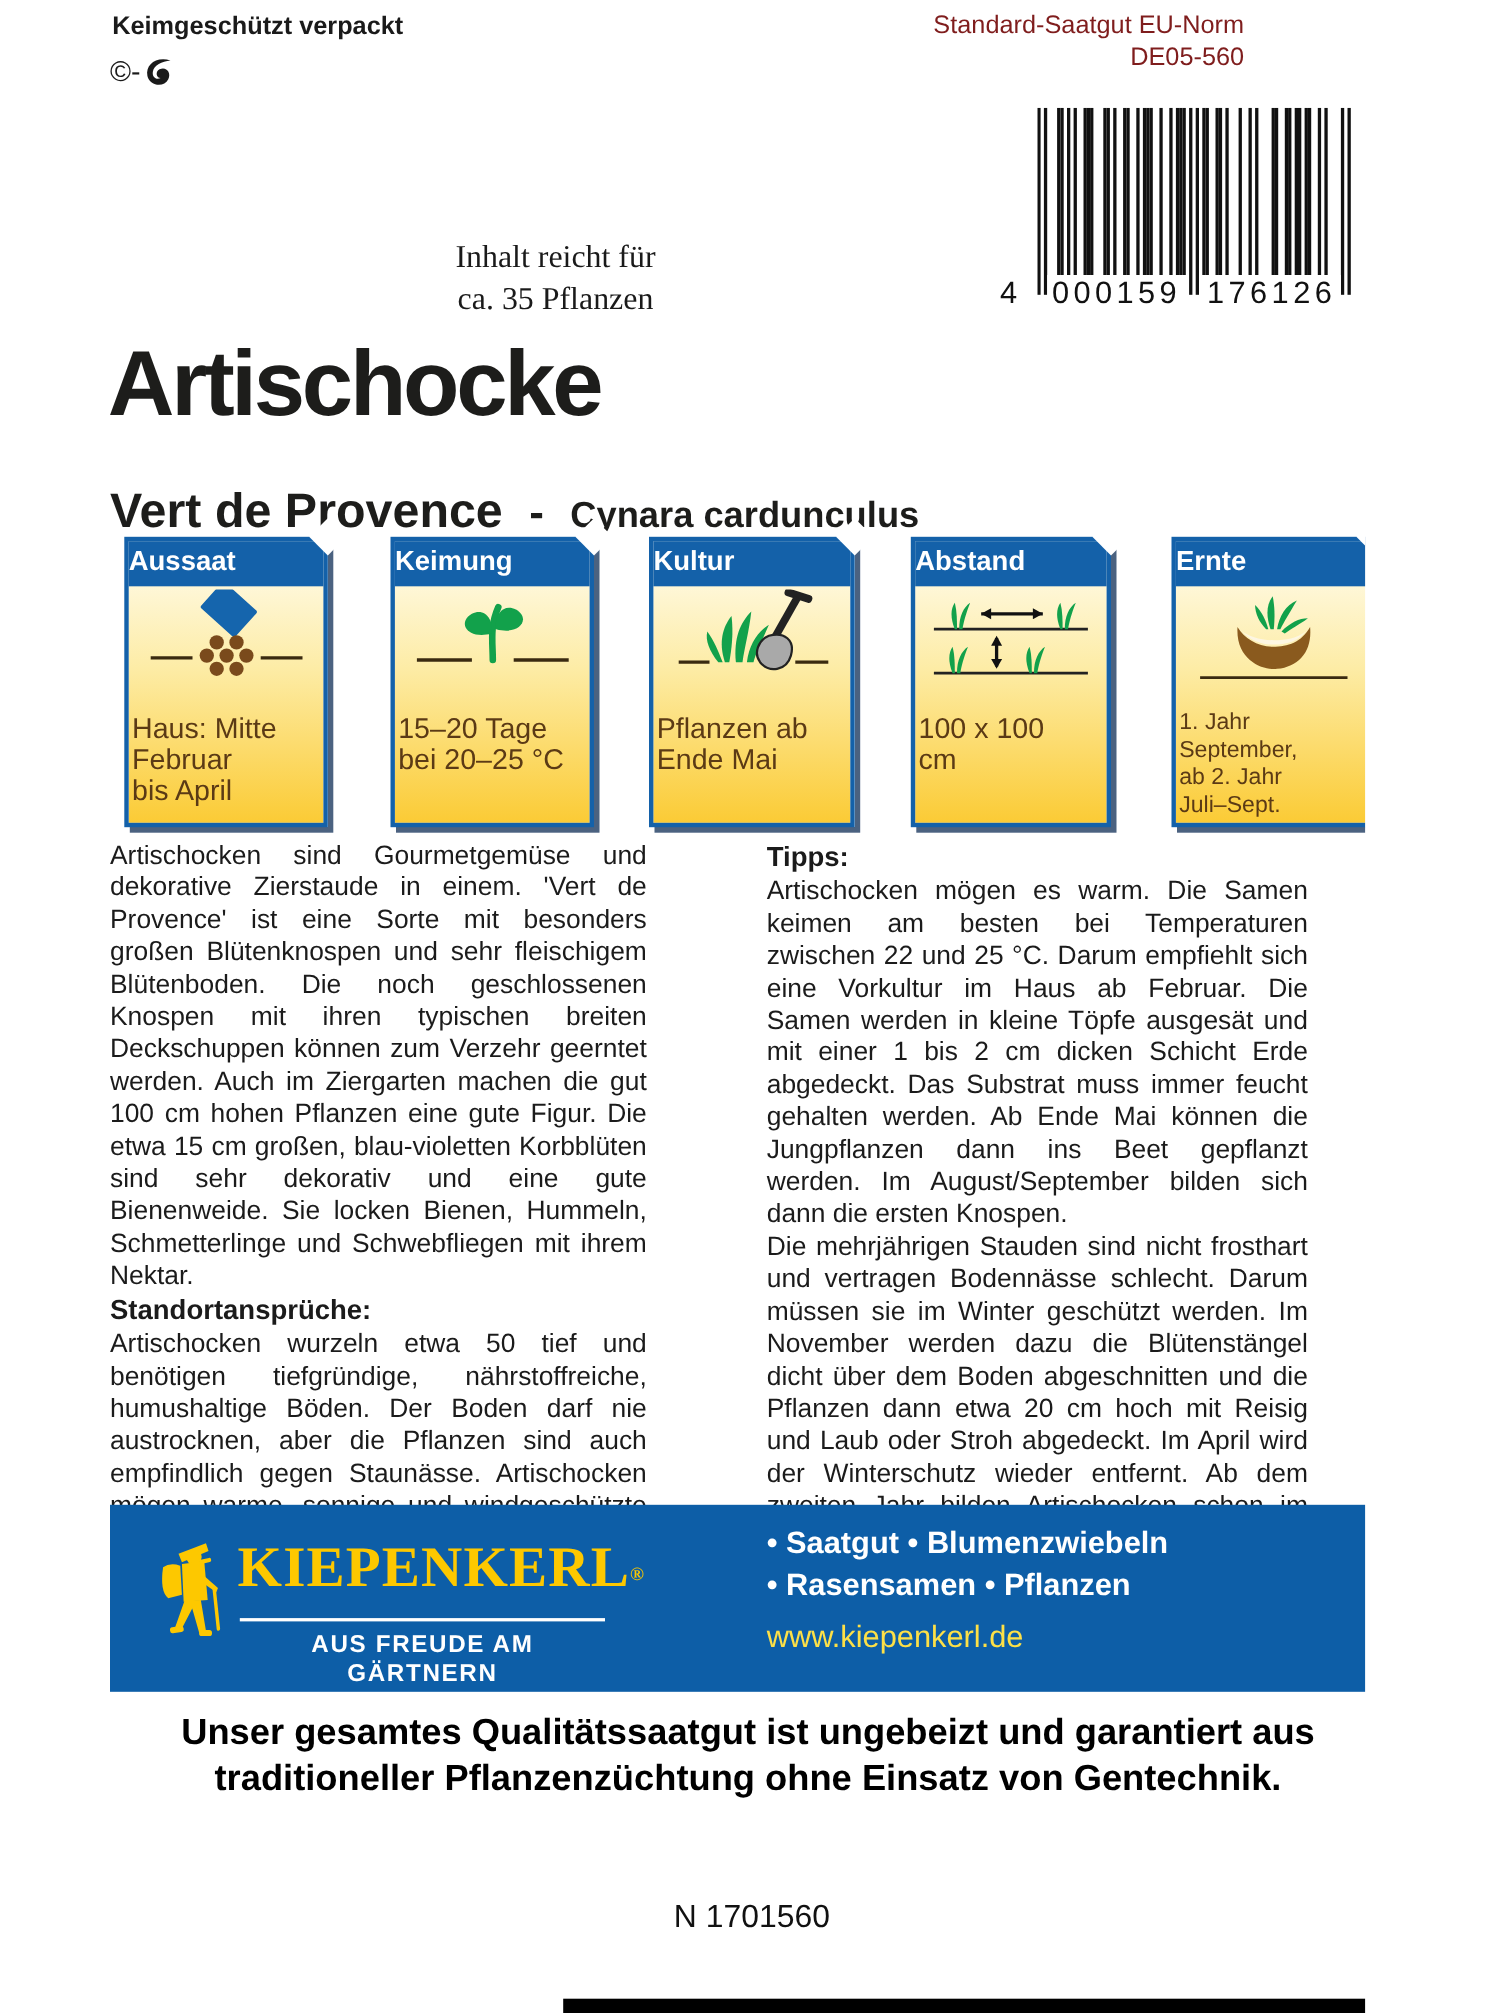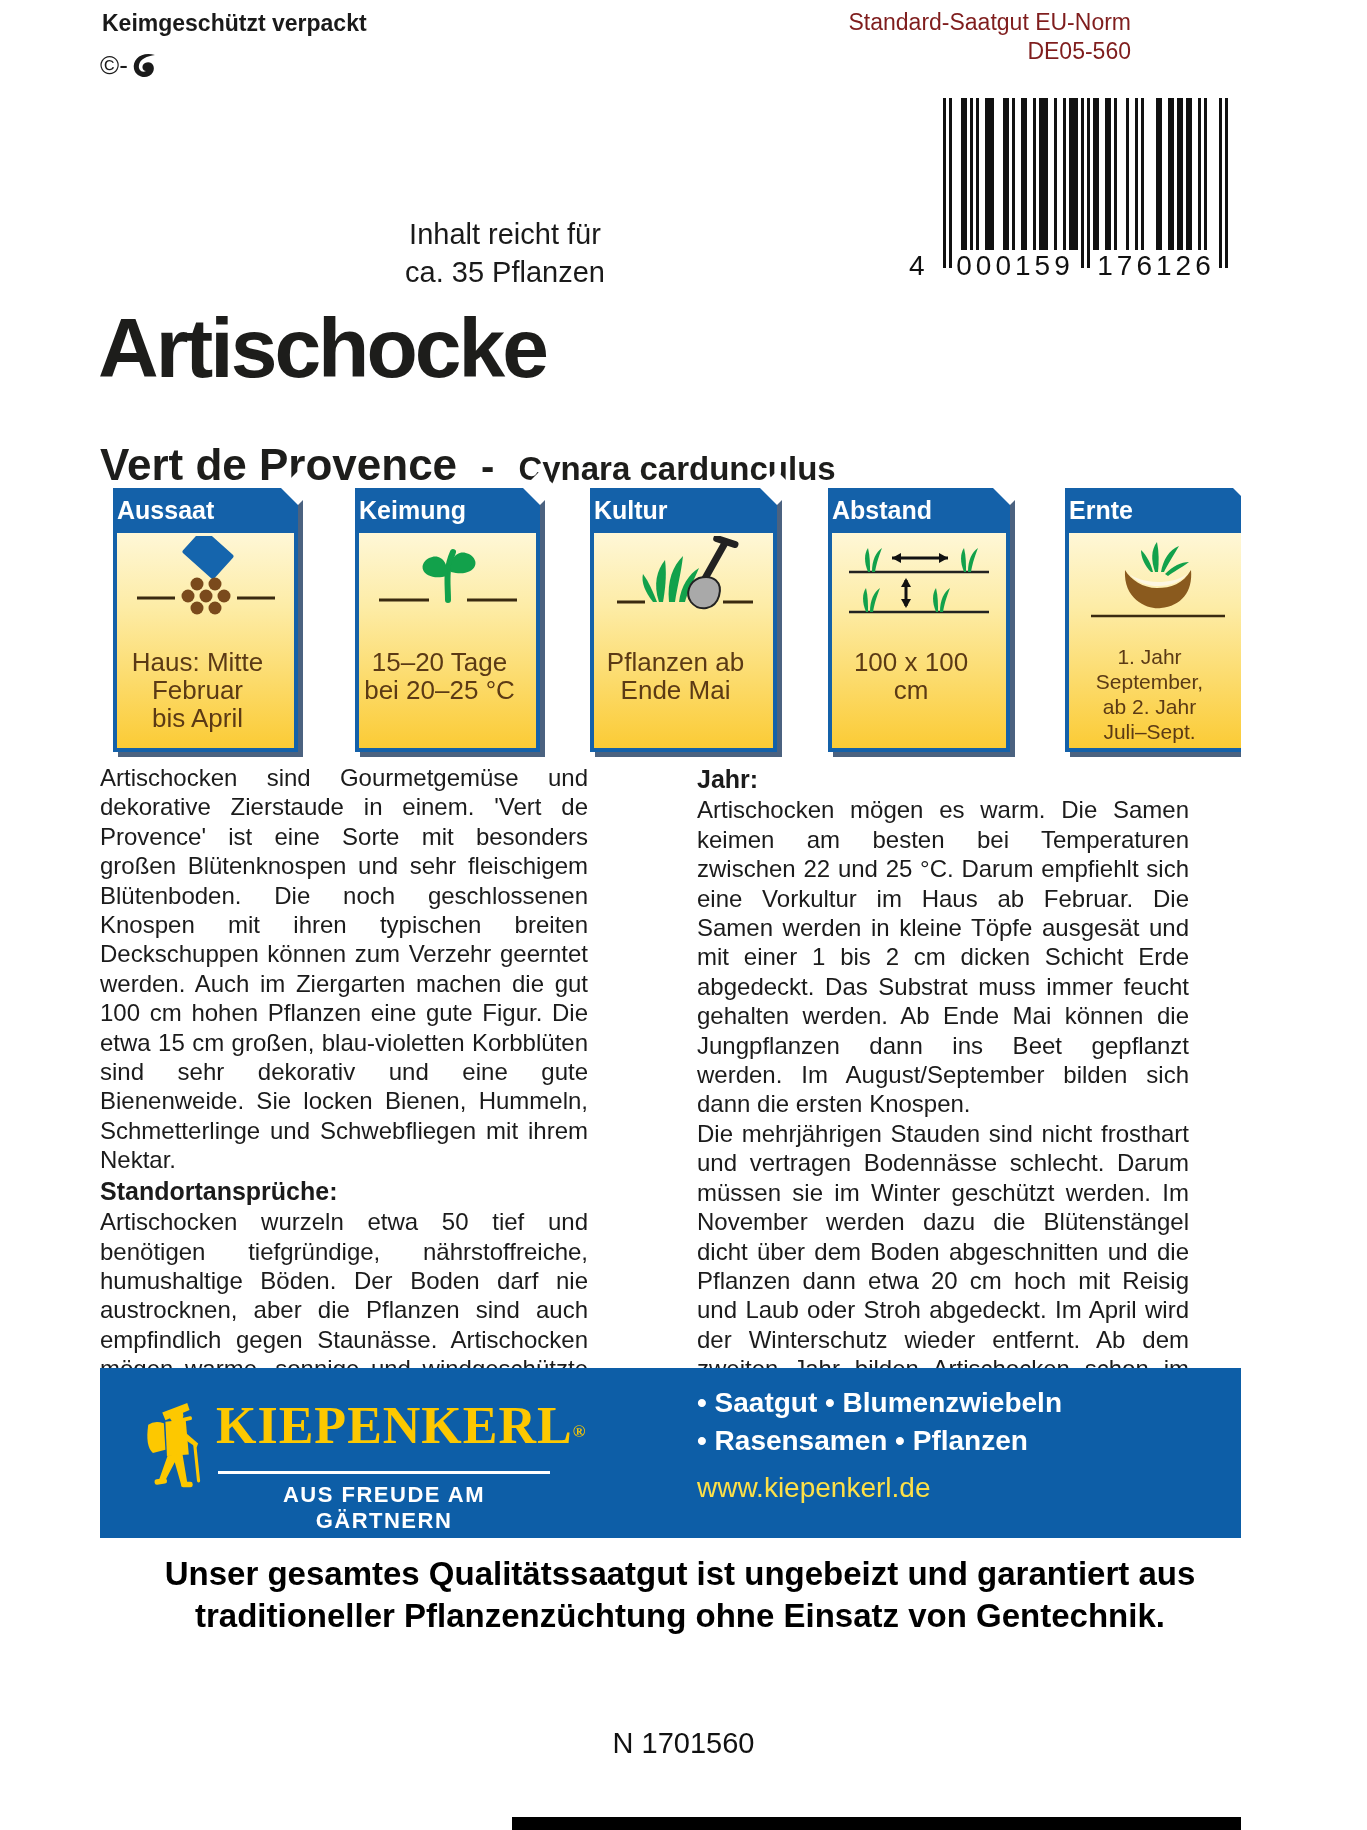--- a/index.html
+++ b/index.html
@@ -5,21 +5,21 @@
   html,body{margin:0;padding:0;background:#ffffff;}
   .page{position:relative;width:1241px;height:1830px;background:#ffffff;
         font-family:"Liberation Sans",sans-serif;color:#1c1c1c;overflow:hidden;}
   .abs{position:absolute;}
 
   
   .kg{left:102px;top:10px;font-size:23px;font-weight:bold;color:#1a1a1a;}
   .cmark{left:100px;top:50px;font-size:26px;color:#1a1a1a;display:flex;align-items:center;gap:2px;}
   .topright{right:110px;top:8px;text-align:right;font-size:23px;line-height:29px;color:#7f1d1d;}
 
-  .inhalt{left:385px;top:215px;width:240px;text-align:center;font-size:29px;line-height:38px;color:#1a1a1a;}
+  .inhalt{left:385px;top:215px;width:240px;text-align:center;font-size:29px;line-height:38px;color:#1a1a1a;font-family:Liberation Serif, serif;}
 
   
   .barcode{left:903px;top:98px;width:332px;height:186px;}
   .barcode svg{position:absolute;left:40px;top:0;}
   .bc-digit{position:absolute;font-size:28px;color:#111;top:152px;}
   .bc-lead{left:6px;}
   .bc-g1{left:49px;width:126px;text-align:center;letter-spacing:4px;background:#fff;}
   .bc-g2{left:190px;width:126px;text-align:center;letter-spacing:4px;background:#fff;}
 
   
@@ -29,21 +29,21 @@
   .subtitle .sep{font-size:40px;font-weight:bold;}
   .subtitle .latin{font-size:33px;font-weight:bold;}
 
   
   .ibox{position:absolute;top:488px;height:264px;border:4px solid #1461a9;box-sizing:border-box;
         background:linear-gradient(180deg,#fffdf2 0%,#fdeca6 45%,#fbcb35 100%);
         box-shadow:5px 5px 0 rgba(15,45,85,0.75);}
   .ibox .hdr{position:absolute;top:0;left:0;right:0;height:37px;background:#1461a9;color:#ffffff;
         font-size:25px;font-weight:bold;text-align:left;padding-top:4px;}
   .ibox .icon{position:absolute;top:44px;left:0;right:0;height:100px;text-align:center;}
-  .ibox .btext{position:absolute;top:156px;left:3px;right:19px;text-align:center;color:#5b3a15;
+  .ibox .btext{position:absolute;top:156px;left:3px;right:19px;color:#5b3a15;
         font-size:26px;line-height:28px;white-space:pre-line;}
   .ibox.small .btext{font-size:21px;line-height:25px;top:152px;}
   .notch{position:absolute;top:-16px;right:-16px;width:24px;height:24px;background:#ffffff;transform:rotate(45deg);}
 
   
   .col{position:absolute;top:763px;font-size:24px;line-height:29.4px;text-align:justify;color:#1b1b1b;}
   .col-left{left:100px;width:488px;}
   .col-right{left:697px;width:492px;}
   .col h3{margin:2px 0 1px 0;font-size:25px;font-weight:bold;text-align:left;}
   .col p{margin:0 0 0 0;}
@@ -260,21 +260,21 @@
     <div class="notch"></div>
   </div>
 
   <div class="col col-left">
     <p>Artischocken sind Gourmetgemüse und dekorative Zierstaude in einem. 'Vert de Provence' ist eine Sorte mit besonders großen Blütenknospen und sehr fleischigem Blütenboden. Die noch geschlossenen Knospen mit ihren typischen breiten Deckschuppen können zum Verzehr geerntet werden. Auch im Ziergarten machen die gut 100 cm hohen Pflanzen eine gute Figur. Die etwa 15 cm großen, blau-violetten Korbblüten sind sehr dekorativ und eine gute Bienenweide. Sie locken Bienen, Hummeln, Schmetterlinge und Schwebfliegen mit ihrem Nektar.</p>
     <h3>Standortansprüche:</h3>
     <p>Artischocken wurzeln etwa 50 tief und benötigen tiefgründige, nährstoffreiche, humushaltige Böden. Der Boden darf nie austrocknen, aber die Pflanzen sind auch empfindlich gegen Staunässe. Artischocken mögen warme, sonnige und windgeschützte Standorte.</p>
   </div>
 
   <div class="col col-right">
-    <h3>Jahr:</h3>
+    <h3>Tipps:</h3>
     <p>Artischocken mögen es warm. Die Samen keimen am besten bei Temperaturen zwischen 22 und 25 °C. Darum empfiehlt sich eine Vorkultur im Haus ab Februar. Die Samen werden in kleine Töpfe ausgesät und mit einer 1 bis 2 cm dicken Schicht Erde abgedeckt. Das Substrat muss immer feucht gehalten werden. Ab Ende Mai können die Jungpflanzen dann ins Beet gepflanzt werden. Im August/September bilden sich dann die ersten Knospen.</p>
     <p>Die mehrjährigen Stauden sind nicht frosthart und vertragen Bodennässe schlecht. Darum müssen sie im Winter geschützt werden. Im November werden dazu die Blütenstängel dicht über dem Boden abgeschnitten und die Pflanzen dann etwa 20 cm hoch mit Reisig und Laub oder Stroh abgedeckt. Im April wird der Winterschutz wieder entfernt. Ab dem zweiten Jahr bilden Artischocken schon im Juni/Juli Knospen. Bis zu 4 Jahre kann man von den Pflanzen ernten.</p>
   </div>
 
   <div class="abs brand">
     <svg class="figure" width="78" height="138" viewBox="0 0 100 135">
       <g fill="#fdc800">
         <path d="M8,34 Q4,62 14,70 L30,66 L28,32 Q16,28 8,34 Z"></path>
         <polygon points="26,18 58,6 61,15 30,28"></polygon>
         <circle cx="44" cy="22" r="9"></circle>

